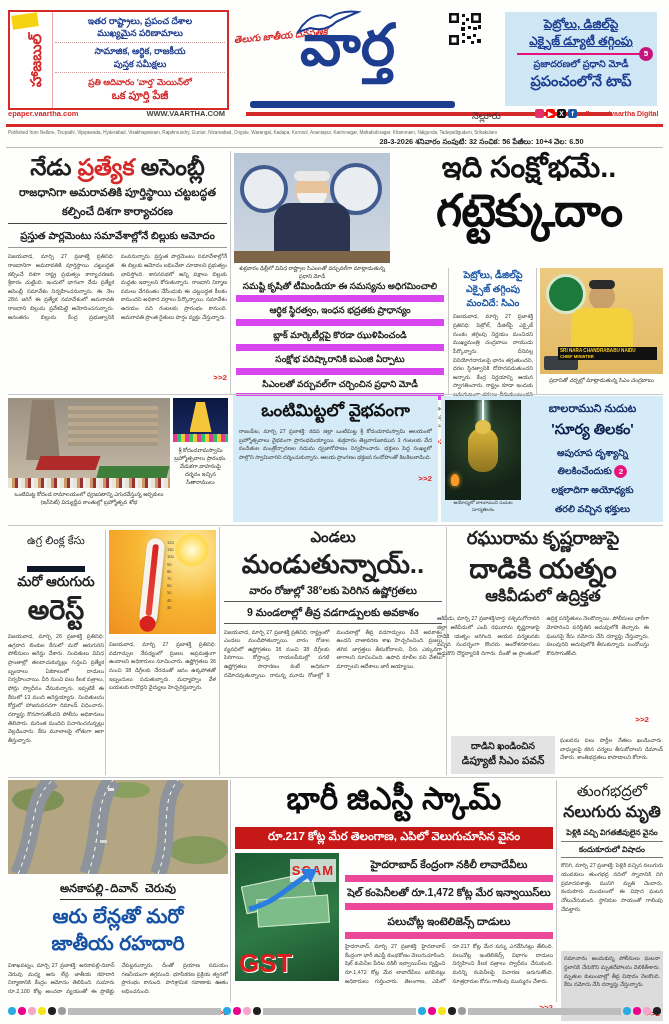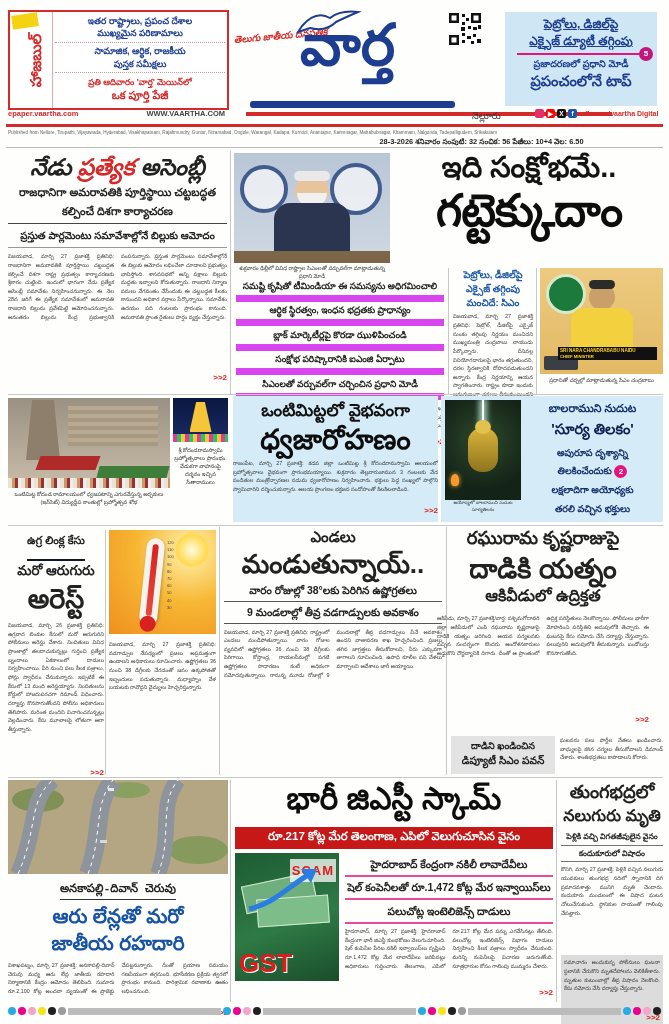--- a/index.html
+++ b/index.html
@@ -39,21 +39,21 @@
   .ad-l4{color:#1d3d91;font-size:14.5px;font-weight:800;margin-top:1px;}
   .edition{left:472px;top:110px;font-size:9.5px;color:#333;}
   .social{left:535px;top:109px;display:flex;align-items:center;gap:2px;}
   .sicon{width:9px;height:9px;border-radius:2px;display:inline-block;color:#fff;font-size:6.5px;font-weight:bold;
          text-align:center;line-height:9px;}
   .social-label{color:#d42a2a;font-weight:bold;font-size:7px;margin-left:2px;}
   .redrule{left:6px;top:124px;width:657px;height:3px;background:#d42a2a;}
   .publine{left:8px;top:130px;width:655px;font-size:4.6px;color:#666;}
   .issueline{left:300px;top:137px;width:363px;font-size:7.4px;font-weight:bold;color:#222;text-align:center;}
   
-  .as-h{font-size:23px;font-weight:800;line-height:1.3;font-style:italic;}
+  .as-h{font-size:23px;font-weight:800;line-height:1.3;}
   .as-red{color:#d42a2a;}
   .as-sub1{font-size:11px;font-weight:bold;color:#222;line-height:1.7;border-bottom:1px solid #444;padding-bottom:3px;}
   .as-sub2{font-size:10px;font-weight:bold;color:#222;line-height:1.5;padding:4px 0;border-bottom:1px solid #999;}
   
   .kicker{font-size:29px;font-weight:800;color:#131313;line-height:1.2;}
   .bighead{font-size:45px;font-weight:900;color:#0d0d0d;letter-spacing:-1px;line-height:1.15;}
   .point{font-size:9px;font-weight:bold;color:#222;padding:2.5px 0;border-bottom:7px solid #d946ef;line-height:1.4;}
   .cm-h{font-size:9.5px;font-weight:bold;color:#1b57a8;line-height:1.45;text-align:center;}
   
   .photo{overflow:hidden;position:absolute;}
@@ -62,37 +62,37 @@
   .np2{color:#ffd21e;font-size:4.2px;font-weight:bold;}
   .bluebox{background:#d5ecf8;box-sizing:border-box;}
   .dh-t1{font-size:17px;font-weight:800;color:#111;}
   .dh-t2{font-size:28px;font-weight:900;color:#0d0d0d;line-height:1.15;}
   .su-l1{font-size:11px;font-weight:bold;color:#15306b;}
   .su-l2{font-size:14.5px;font-weight:900;color:#0d1f4d;}
   .su-l3{font-size:9.5px;font-weight:bold;color:#15306b;line-height:1.5;}
   .badge2{display:inline-block;width:13px;height:13px;border-radius:50%;background:#e5147d;color:#fff;
           font-size:8px;font-weight:bold;line-height:13px;text-align:center;vertical-align:middle;}
   
-  .ar-t1{font-size:11px;font-weight:bold;border-bottom:2px solid #0f172a;display:inline-block;padding-bottom:10px;}
+  .ar-t1{font-size:11px;font-weight:normal;border-bottom:6px solid #0f172a;display:inline-block;padding-bottom:17px;}
   .ar-t2{font-size:13.5px;font-weight:bold;margin-top:2px;}
   .ar-t3{font-size:27px;font-weight:900;line-height:1.3;}
   .en-t1{font-size:15px;font-weight:800;}
   .en-t2{font-size:26px;font-weight:900;line-height:1.2;}
   .en-s{font-size:10.5px;font-weight:bold;border-bottom:1px solid #555;padding:3px 0;line-height:1.4;}
   .rg-t1{font-size:18px;font-weight:800;}
   .rg-t2{font-size:27px;font-weight:900;line-height:1.2;}
   .rg-s{font-size:16px;font-weight:bold;padding-top:2px;}
   .pawan{background:#e3e3e3;text-align:center;padding:4px 2px;box-sizing:border-box;}
   
   .rd-cap{font-size:11.5px;font-weight:bold;display:inline-block;border-bottom:1px solid #333;padding-bottom:1px;font-family:Liberation Mono, monospace;}
   .rd-h{font-size:20px;font-weight:800;color:#1753a5;line-height:1.35;}
   .gst-h{font-size:31px;font-weight:900;color:#0d0d0d;}
   .gst-band{background:#c61817;color:#fff;font-size:11.5px;font-weight:bold;text-align:center;padding:3px 0;margin-top:3px;}
-  .gst-s{font-size:10.5px;font-weight:bold;border-bottom:2px solid #ec4899;padding:3.5px 0;text-align:center;line-height:1.4;}
-  .tg-t1{font-size:18px;font-weight:700;}
+  .gst-s{font-size:10.5px;font-weight:bold;border-bottom:7px solid #ec4899;padding:3.5px 0;text-align:center;line-height:1.4;}
+  .tg-t1{font-size:15px;font-weight:400;}
   .tg-t2{font-size:16px;font-weight:900;}
   .tg-s{font-size:7.8px;font-weight:bold;border-bottom:1px solid #777;padding:2px 0;line-height:1.5;}
   .graypanel{background:#dcdcdc;padding:3px;box-sizing:border-box;}
   
   .footer{left:8px;top:1006px;width:653px;height:10px;display:flex;align-items:center;gap:2px;}
   .dot{width:8px;height:8px;border-radius:50%;display:inline-block;flex:0 0 auto;}
   .fbar{height:7px;background:#bcbcbc;flex:1 1 auto;}
   .c1{background:#29abe2}.c2{background:#ec008c}.c3{background:#f4a6c8}.c4{background:#f5e31c}.c5{background:#1f1f1f}.c6{background:#9c9c9c}
 </style>
 </head>
@@ -241,23 +241,22 @@
     <div style="position:absolute;right:2px;bottom:10px;width:70px;height:12px;background:#3f7d3a;transform:skewX(-15deg)"></div>
     <div style="position:absolute;left:0;bottom:0;width:100%;height:10px;background:repeating-linear-gradient(90deg,#e9e3d6 0 4px,#c96 4px 7px,#933 7px 10px,#eee 10px 13px)"></div>
   </div>
   <div class="photo" style="left:173px;top:398px;width:55px;height:44px;background:linear-gradient(180deg,#0a1740,#1b2c66)">
     <div style="position:absolute;left:50%;top:4px;transform:translateX(-50%);width:22px;height:30px;background:#f5c63a;clip-path:polygon(30% 0,70% 0,100% 100%,0 100%)"></div>
     <div style="position:absolute;left:0;bottom:0;width:100%;height:8px;background:repeating-linear-gradient(90deg,#e23c8e 0 4px,#2cc26a 4px 8px,#f5c63a 8px 12px)"></div>
   </div>
   <div class="abs cap ctr" style="left:172px;top:447px;width:57px">శ్రీ కోదండరామస్వామి బ్రహ్మోత్సవాలు ప్రారంభం. వేడుకగా వాహనంపై దర్శనం ఇచ్చిన సీతారాములు</div>
   <div class="abs cap ctr" style="left:8px;top:491px;width:162px">ఒంటిమిట్ట కోదండ రామాలయంలో ధ్వజపటాన్ని ఎగురవేస్తున్న అర్చకులు (ఇన్‌సెట్) విద్యుద్దీప కాంతుల్లో బ్రహ్మోత్సవ శోభ</div>
 
-  <div class="abs bluebox ctr" style="left:233px;top:396px;width:205px;height:126px;padding:5px 0">
+  <div class="abs bluebox ctr" style="left:233px;top:396px;width:205px;height:126px;padding:5px 6px">
     <div class="dh-t1">ఒంటిమిట్టలో వైభవంగా</div>
-    <div class="dh-t2">ధ్వజారోహణం</div>
     <div class="tiny" style="height:48px;margin-top:3px">రాజంపేట, మార్చి 27 ప్రజాశక్తి: కడప జిల్లా ఒంటిమిట్ట శ్రీ కోదండరామస్వామి ఆలయంలో బ్రహ్మోత్సవాలు వైభవంగా ప్రారంభమయ్యాయి. శుక్రవారం తెల్లవారుజామున 3 గంటలకు వేద పండితుల మంత్రోచ్ఛారణల నడుమ ధ్వజారోహణం నిర్వహించారు. భక్తులు పెద్ద సంఖ్యలో పాల్గొని స్వామివారిని దర్శించుకున్నారు. ఆలయ ప్రాంగణం భక్తజన సందోహంతో కిటకిటలాడింది.</div>
     <div class="more">&gt;&gt;2</div>
   </div>
 
   <div class="abs bluebox" style="left:441px;top:396px;width:222px;height:126px;padding:4px;display:flex;gap:5px">
     <div style="width:76px">
       <div class="photo" style="position:relative;width:76px;height:100px;background:radial-gradient(circle at 50% 40%,#2e4a2c,#142317 70%)">
         <div style="position:absolute;left:50%;top:0;transform:translateX(-50%);width:2px;height:34px;background:#fff;box-shadow:0 0 6px 2px #cfe"></div>
         <div style="position:absolute;left:50%;top:28px;transform:translateX(-50%);width:30px;height:44px;border-radius:14px;background:linear-gradient(180deg,#d9b43a,#8f7420)"></div>
         <div style="position:absolute;left:50%;top:20px;transform:translateX(-50%);width:16px;height:14px;border-radius:50%;background:#e3c14e"></div>

